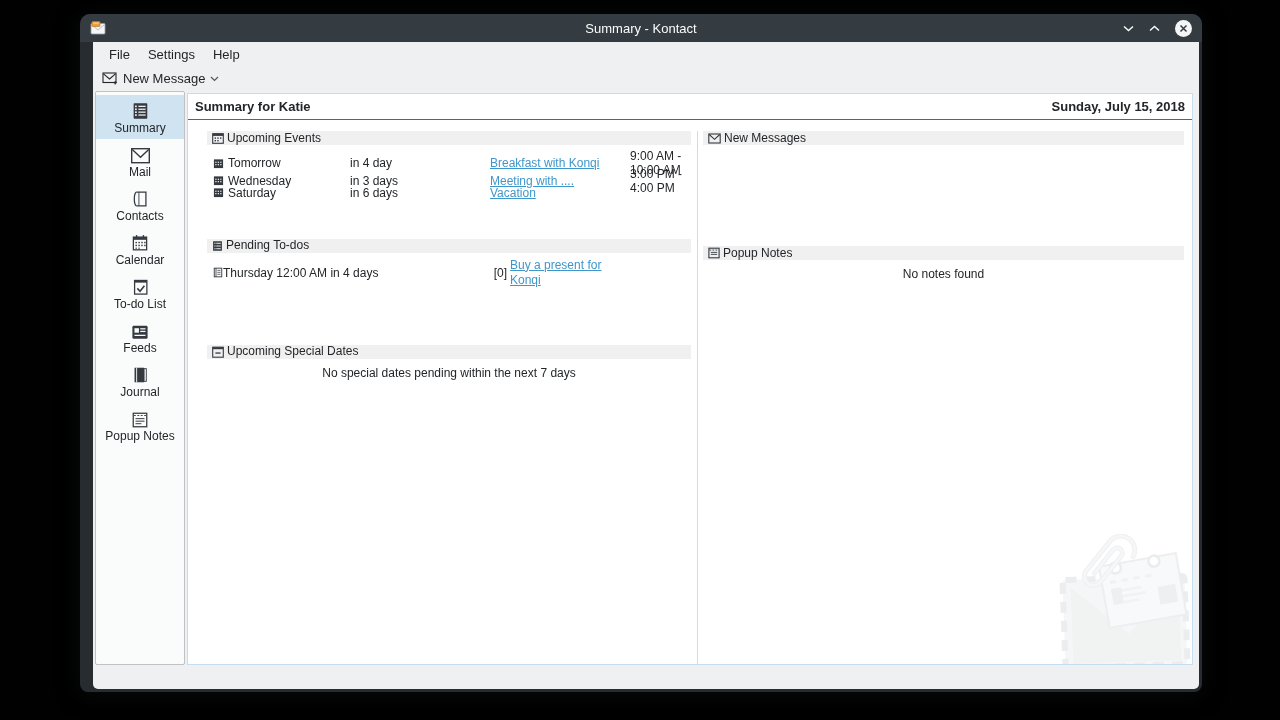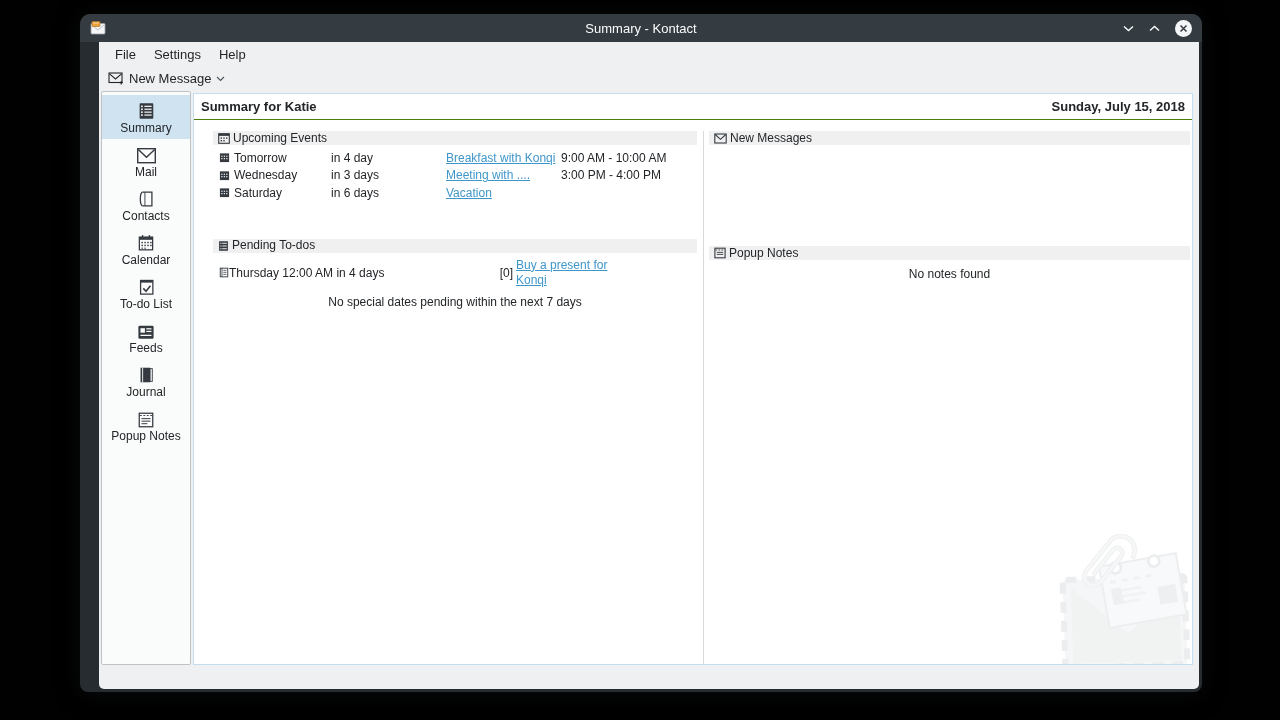--- a/index.html
+++ b/index.html
@@ -24,21 +24,21 @@
   .titlebar .title{
     position:absolute;left:0;right:0;text-align:center;
     color:#fbfcfc;font-size:13px;pointer-events:none;
   }
   .tb-controls{margin-left:auto;display:flex;align-items:center;gap:15px;z-index:2;}
   .tb-btn{display:flex;align-items:center;justify-content:center;cursor:default;}
   .close-circle{width:17px;height:17px;border-radius:50%;background:#f4f5f6;
     display:flex;align-items:center;justify-content:center;}
 
   .window-inner{
-    flex:1;margin:0 3px 3px 19px;background:#eff0f1;
+    flex:1;margin:0 3px 3px 13px;background:#eff0f1;
     border-radius:0 0 5px 5px;display:flex;flex-direction:column;overflow:hidden;
   }
   .menubar{height:24px;flex:0 0 24px;display:flex;align-items:center;
     padding-left:7px;font-size:13px;}
   .menu-item{padding:0 9px;height:100%;display:flex;align-items:center;}
   .toolbar{height:25px;flex:0 0 25px;display:flex;align-items:center;
     padding-left:9px;font-size:13px;gap:5px;}
 
   
   .app-body{flex:1;display:flex;align-items:stretch;padding:0 6px 24px 2px;min-height:0;}
@@ -68,21 +68,21 @@
   .sec-header{
     height:14px;background:#f0f0f1;display:flex;align-items:center;
     padding-left:5px;font-size:12px;gap:3px;line-height:15px;
   }
   .sec-header .sh-icon{display:flex;align-items:center;}
 
   a.link{color:#3f96cb;text-decoration:underline;cursor:pointer;}
 
   .ev-table{margin-top:4px;}
   .ev-row{display:grid;grid-template-columns:118px 115px 115px 1fr;
-    height:17.5px;align-items:center;font-size:12px;}
+    height:17.5px;align-items:center;font-size:12px;gap:25px;}
   .ev-date{display:flex;align-items:center;gap:4px;padding-left:6px;}
 
   .sec-pending{margin-top:37px;}
   .todo-row{display:grid;grid-template-columns:284px 16px 100px;
     margin-top:5px;font-size:12px;align-items:center;}
   .todo-due{display:flex;align-items:center;padding-left:6px;}
   .todo-prio{text-align:right;}
   .todo-link{margin-left:3px;line-height:15px;}
 
   .sec-special{margin-top:57px;}
@@ -369,20 +369,30 @@
                       <line x1="5.2" y1="3.4" x2="9" y2="3.4" stroke="#343a40" stroke-width="0.9"></line>
                       <line x1="5.2" y1="5.8" x2="9" y2="5.8" stroke="#343a40" stroke-width="0.9"></line>
                       <line x1="5.2" y1="8.2" x2="9" y2="8.2" stroke="#343a40" stroke-width="0.9"></line>
                     </svg>
                   <span>Thursday 12:00 AM in 4 days</span>
                 </span>
                 <span class="todo-prio">[0]</span>
                 <a class="link todo-link">Buy a present for Konqi</a>
               </div>
 
+              <div class="sec-header sec-special">
+                <span class="sh-icon">
+                  <svg width="12" height="12" viewBox="0 0 12 12">
+                      <rect x="0.7" y="1.2" width="10.6" height="10" fill="none" stroke="#343a40" stroke-width="1.1"></rect>
+                      <rect x="0.7" y="1.2" width="10.6" height="2" fill="#343a40"></rect>
+                      <rect x="3.4" y="6.4" width="5.2" height="1.3" fill="#343a40"></rect>
+                    </svg>
+                </span>
+                <span>Upcoming Special Dates</span>
+              </div>
               <div class="centered-msg">No special dates pending within the next 7 days</div>
             </div>
 
             <div class="col-div"></div>
 
             <div class="col-right">
 
               <div class="sec-header">
                 <span class="sh-icon">
                   <svg width="13" height="11" viewBox="0 0 13 11">

